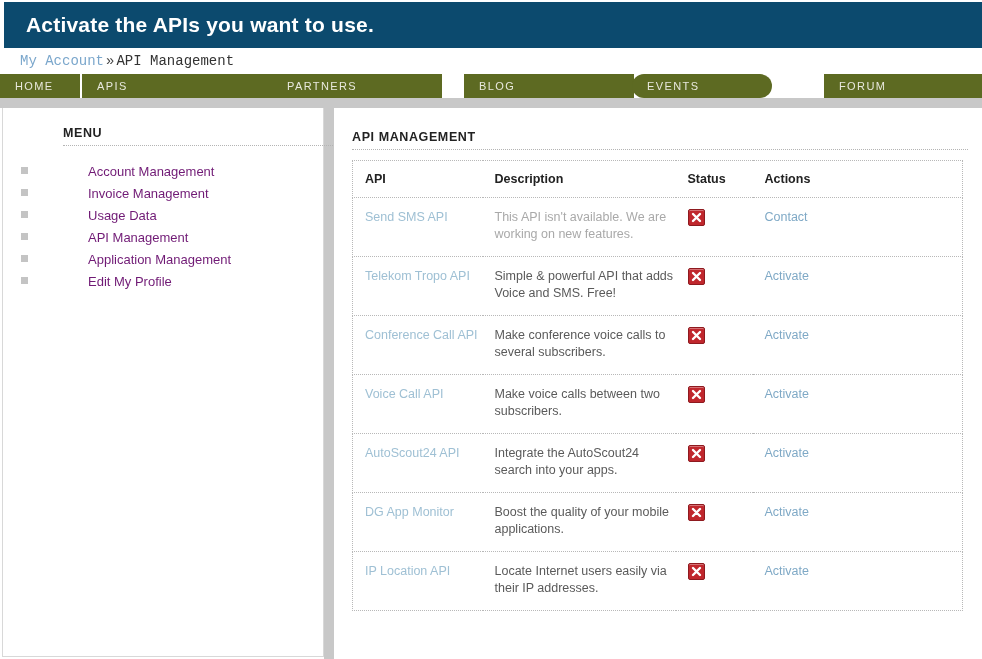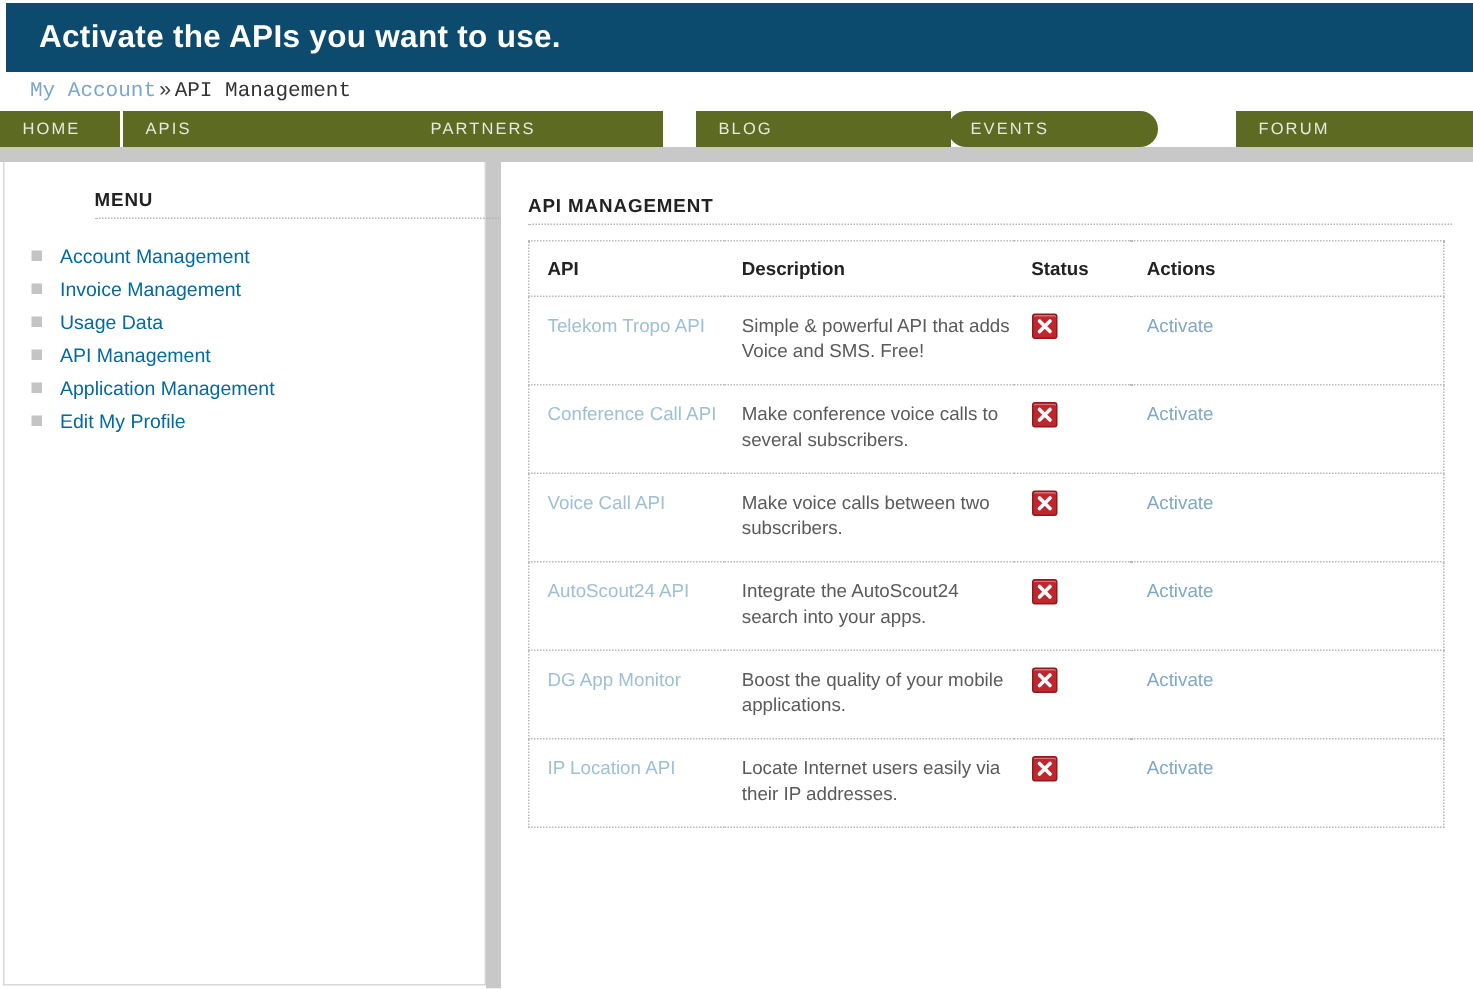--- a/index.html
+++ b/index.html
@@ -173,24 +173,25 @@
     display: inline-block;
     width: 7px;
     height: 7px;
     background: #c4c4c4;
     margin-right: 12px;
     vertical-align: middle;
     position: relative;
     top: -1px;
   }
   .menu-link {
-    color: #0369a1;
+    color: #701a75;
     font-size: 13px;
     text-decoration: none;
     vertical-align: middle;
+    margin-left: 48px;
   }
 
   
   .api-table {
     position: absolute;
     left: 18px;
     top: 52px;
     width: 610px;
     border-collapse: collapse;
     table-layout: fixed;
@@ -322,20 +323,28 @@
       <thead>
         <tr id="api-table-head-row">
             <th>API</th>
             <th>Description</th>
             <th>Status</th>
             <th>Actions</th>
           </tr>
       </thead>
       <tbody id="api-table-body">
           <tr>
+            <td><a href="#" class="api-link muted">Send SMS API</a></td>
+            <td><span class="desc-text disabled">This API isn't available. We are working on new features.</span></td>
+            <td><span class="status-icon bad"><svg width="15" height="15" viewBox="0 0 15 15">
+                  <path d="M4 4 L11 11 M11 4 L4 11" stroke="#ffffff" stroke-width="2.4" stroke-linecap="round"></path>
+                </svg></span></td>
+            <td><a href="#" class="action-link">Contact</a></td>
+          </tr>
+          <tr>
             <td><a href="#" class="api-link muted">Telekom Tropo API</a></td>
             <td><span class="desc-text">Simple &amp; powerful API that adds Voice and SMS. Free!</span></td>
             <td><span class="status-icon bad"><svg width="15" height="15" viewBox="0 0 15 15">
                   <path d="M4 4 L11 11 M11 4 L4 11" stroke="#ffffff" stroke-width="2.4" stroke-linecap="round"></path>
                 </svg></span></td>
             <td><a href="#" class="action-link">Activate</a></td>
           </tr>
           <tr>
             <td><a href="#" class="api-link muted">Conference Call API</a></td>
             <td><span class="desc-text">Make conference voice calls to several subscribers.</span></td>

